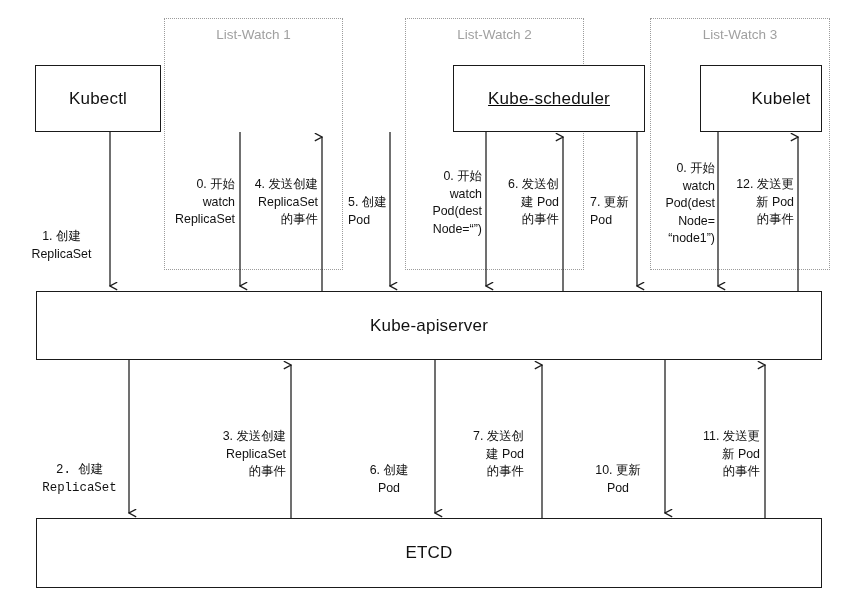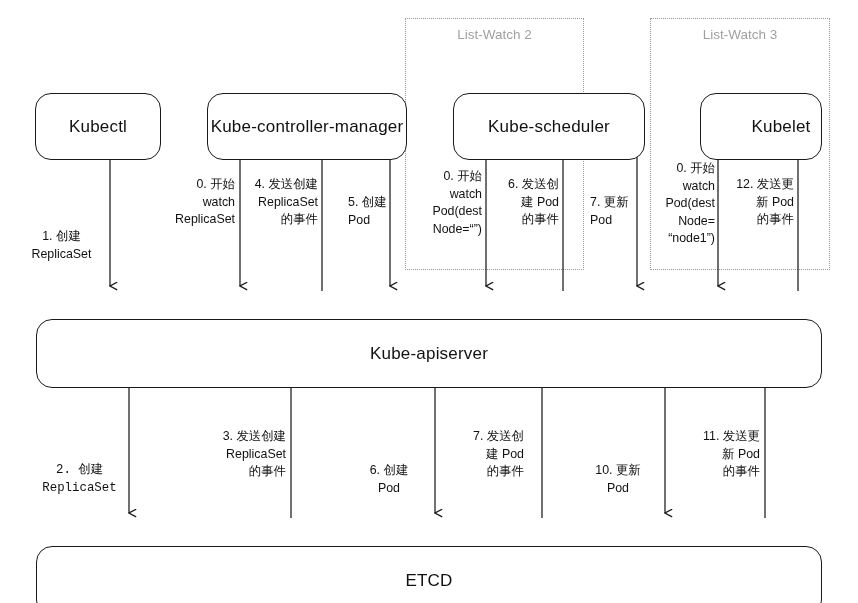--- a/index.html
+++ b/index.html
@@ -1,33 +1,36 @@
 <!DOCTYPE html>
 <html><head>
 <meta charset="utf-8">
 <style>
   html,body{margin:0;padding:0;background:#fff;}
   body{width:858px;height:603px;font-family:"Liberation Sans","DejaVu Sans",sans-serif;color:#000;overflow:hidden;}
   #stage{position:relative;width:858px;height:603px;background:#ffffff;}
   svg.layer{position:absolute;left:0;top:0;width:858px;height:603px;pointer-events:none;}
-  .node{position:absolute;border:1.3px solid #1a1a1a;border-radius:16px;background:#fff;
-        display:flex;align-items:center;justify-content:center;box-sizing:border-box;margin-top:28px;}
+  .node{position:absolute;border:1.3px solid #1a1a1a;border-radius:0;background:#fff;
+        display:flex;align-items:center;justify-content:center;box-sizing:border-box;}
   .node span{font-size:17px;color:#111;letter-spacing:.2px;white-space:nowrap;}
   .group{position:absolute;border:1.6px dotted #9b9b9b;box-sizing:border-box;background:transparent;}
   .group-title{position:absolute;top:8px;left:0;right:0;text-align:center;font-size:13.5px;color:#a0a0a0;}
   .lbl{position:absolute;font-size:12.4px;line-height:17.5px;color:#111;white-space:pre-line;}
   .lbl.r{text-align:right;}
   .lbl.l{text-align:left;}
   .lbl.c{text-align:center;margin-top:34px;}
 </style>
 </head>
 <body>
 
 <div id="stage">
 
+  <div class="group" style="left:164px;top:18px;width:179px;height:252px;">
+    <div class="group-title">List-Watch 1</div>
+  </div>
   <div class="group" style="left:405px;top:18px;width:179px;height:252px;">
     <div class="group-title">List-Watch 2</div>
   </div>
   <div class="group" style="left:650px;top:18px;width:180px;height:252px;">
     <div class="group-title">List-Watch 3</div>
   </div>
 
   <svg class="layer" viewBox="0 0 858 603">
     <defs>
       <marker id="arrowDown" markerWidth="9" markerHeight="9" refX="4.5" refY="8" orient="auto" markerUnits="userSpaceOnUse">
@@ -55,25 +58,22 @@
       <line x1="542" y1="518" x2="542" y2="365" marker-end="url(#arrowUp)"></line>
       <line x1="665" y1="360" x2="665" y2="513" marker-end="url(#arrowDown)"></line>
       <line x1="765" y1="518" x2="765" y2="365" marker-end="url(#arrowUp)"></line>
     </g>
   </svg>
 
   <div class="node" style="left:35px;top:65px;width:126px;height:67px;">
     <span>Kubectl</span>
   </div>
 
-  <div class="node" style="left:207px;top:65px;width:200px;height:67px;">
-    <span>Kube-controller-manager</span>
-  </div>
 
-  <div class="node" style="left:453px;top:65px;width:192px;height:67px;">
+  <div class="node" style="left:453px;top:65px;width:192px;height:67px;text-decoration:underline;">
     <span>Kube-scheduler</span>
   </div>
 
   <div class="node" style="left:700px;top:65px;width:122px;height:67px;padding-left:40px;">
     <span>Kubelet</span>
   </div>
 
   <div class="node" style="left:36px;top:291px;width:786px;height:69px;">
     <span>Kube-apiserver</span>
   </div>

